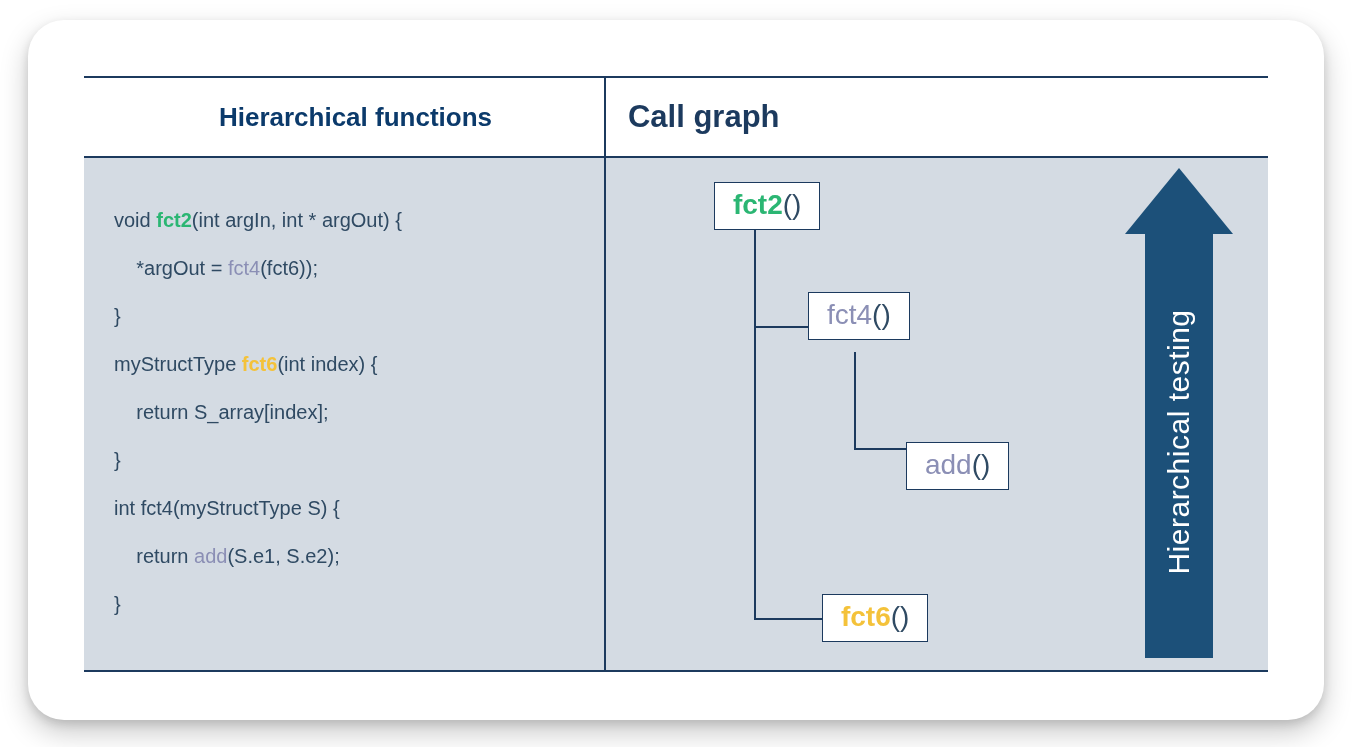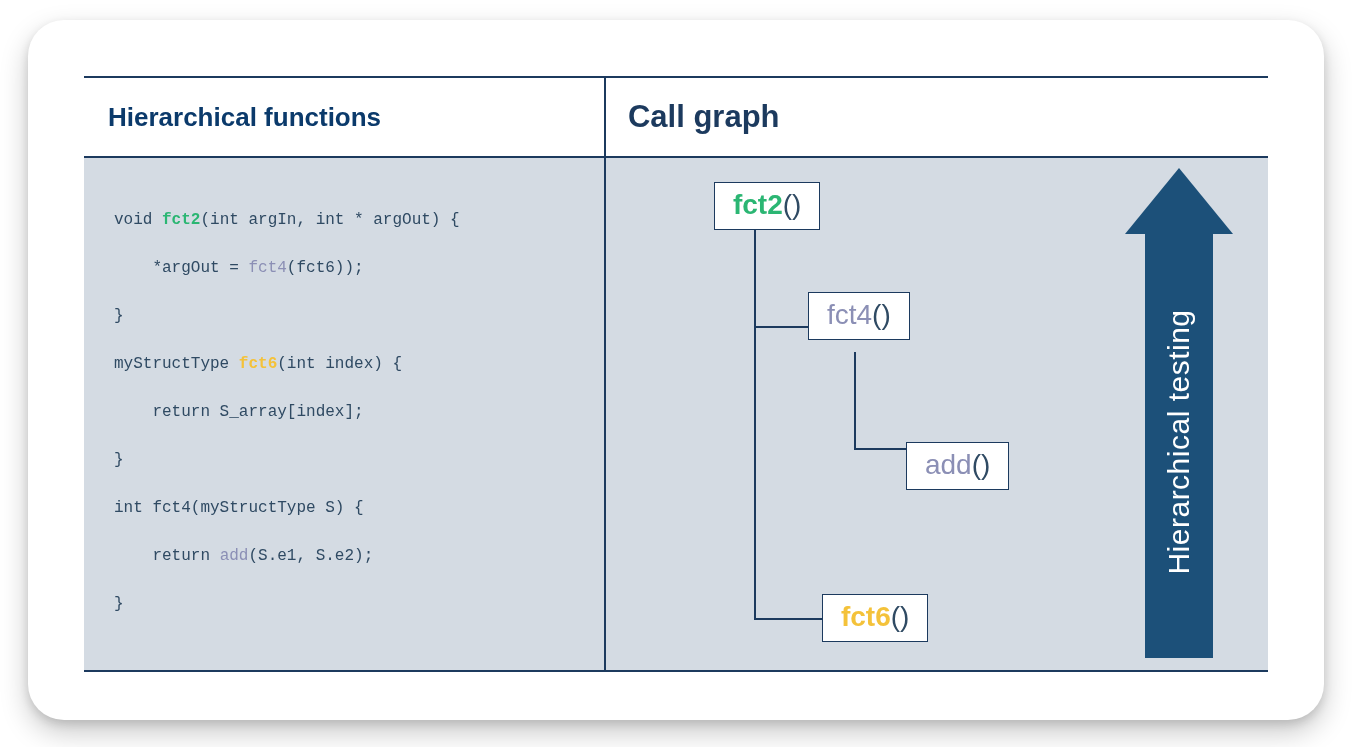--- a/index.html
+++ b/index.html
@@ -44,20 +44,21 @@
     border-bottom: 2px solid #1c3a5e;
     background: #ffffff;
     vertical-align: middle;
   }
   .hd-left {
     width: 44%;
     padding-left: 24px;
     color: #0b3a6b;
     font-weight: 700;
     font-size: 26px;
+    text-align: center;
   }
   .hd-right {
     width: 56%;
     border-left: 2px solid #1c3a5e;
     padding-left: 22px;
     color: #1c3a5e;
     font-weight: 700;
     font-size: 31px;
   }
   .bd {
@@ -68,22 +69,22 @@
   .bd-left {
     width: 44%;
     padding: 38px 20px 20px 30px;
   }
   .bd-right {
     width: 56%;
     border-left: 2px solid #1c3a5e;
     position: relative;
   }
   .code {
-    font-family: Liberation Mono, monospace;
-    font-size: 16px;
+    font-family: Liberation Sans, sans-serif;
+    font-size: 20px;
     line-height: 48px;
     color: #2f4a63;
     white-space: pre;
   }
   .tk-green { color: #2bb673; font-weight: 600; }
   .tk-purple { color: #8b8fb5; }
   .tk-yellow { color: #f4c23a; font-weight: 600; }
   .cg { position: absolute; left: 0; top: 0; width: 100%; height: 100%; }
   .node {
     position: absolute;

